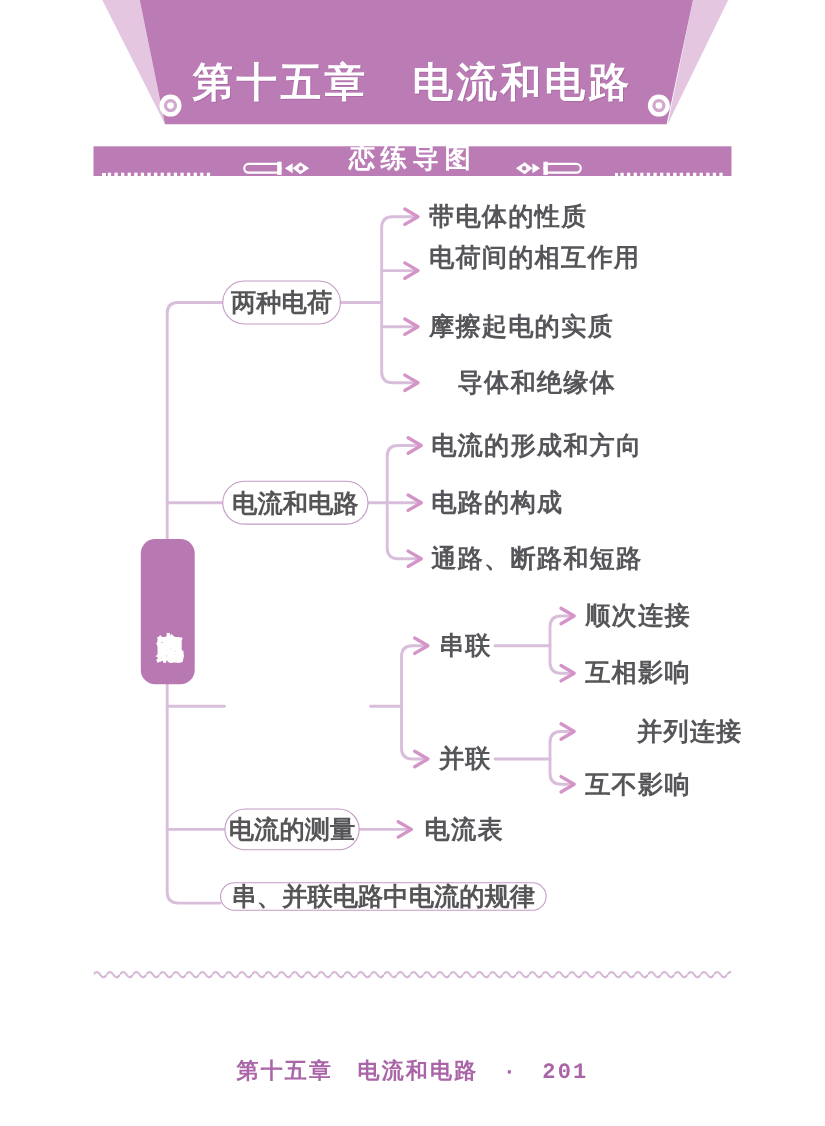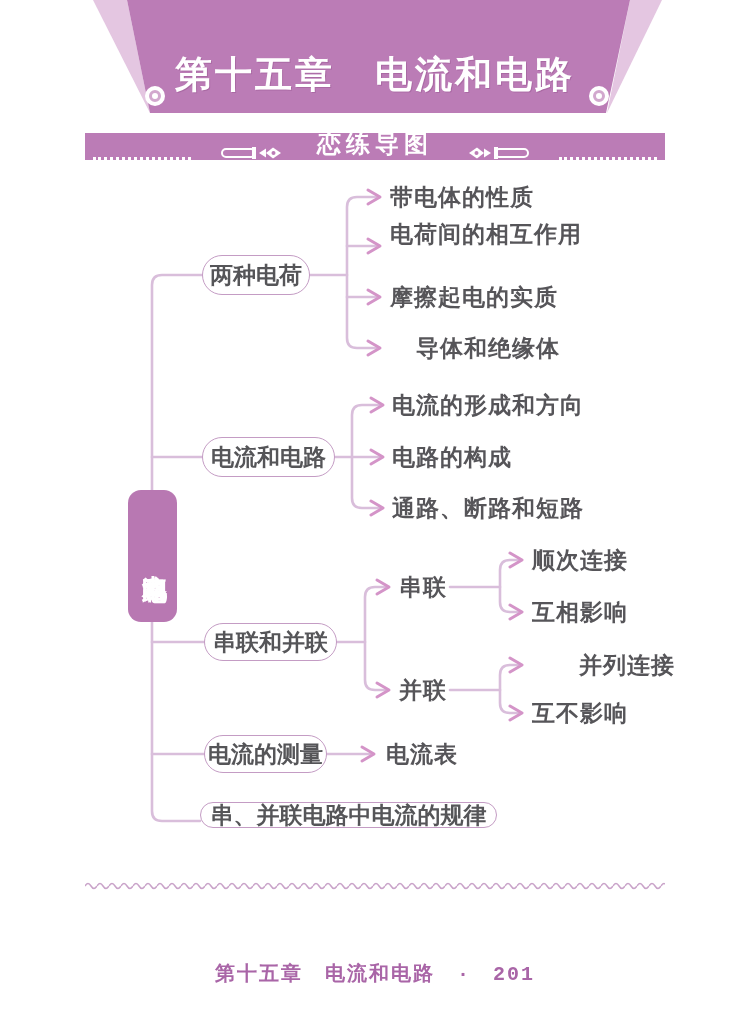--- a/index.html
+++ b/index.html
@@ -138,21 +138,20 @@
     <path class="ahead" d="M 510 706 L 522 713 L 510 720"></path>
 
     <path class="cline" d="M 327 754 H 370"></path>
     <path class="ahead" d="M 362 747 L 374 754 L 362 761"></path>
   </svg>
 
   <div class="mm-root">电流和电路</div>
 
   <div class="mm-node" style="left:202px; top:255px; width:108px; height:40px;text-align:center;">两种电荷</div>
   <div class="mm-node" style="left:202px; top:437px; width:133px; height:40px;">电流和电路</div>
-  <div class="mm-node" style="left:204px; top:623px; width:133px; height:38px;">串联和并联</div>
   <div class="mm-node" style="left:204px; top:735px; width:123px; height:38px;">电流的测量</div>
   <div class="mm-node" style="left:200px; top:802px; width:297px; height:26px;">串、并联电路中电流的规律</div>
 
   <div class="mm-leaf" style="left:390px; top:197px;">带电体的性质</div>
   <div class="mm-leaf" style="left:390px; top:234px;">电荷间的相互作用</div>
   <div class="mm-leaf" style="left:390px; top:297px;">摩擦起电的实质</div>
   <div class="mm-leaf" style="left:390px; top:348px;margin-left:26px;">导体和绝缘体</div>
 
   <div class="mm-leaf" style="left:392px; top:405px;">电流的形成和方向</div>
   <div class="mm-leaf" style="left:392px; top:508px;">通路、断路和短路</div>

